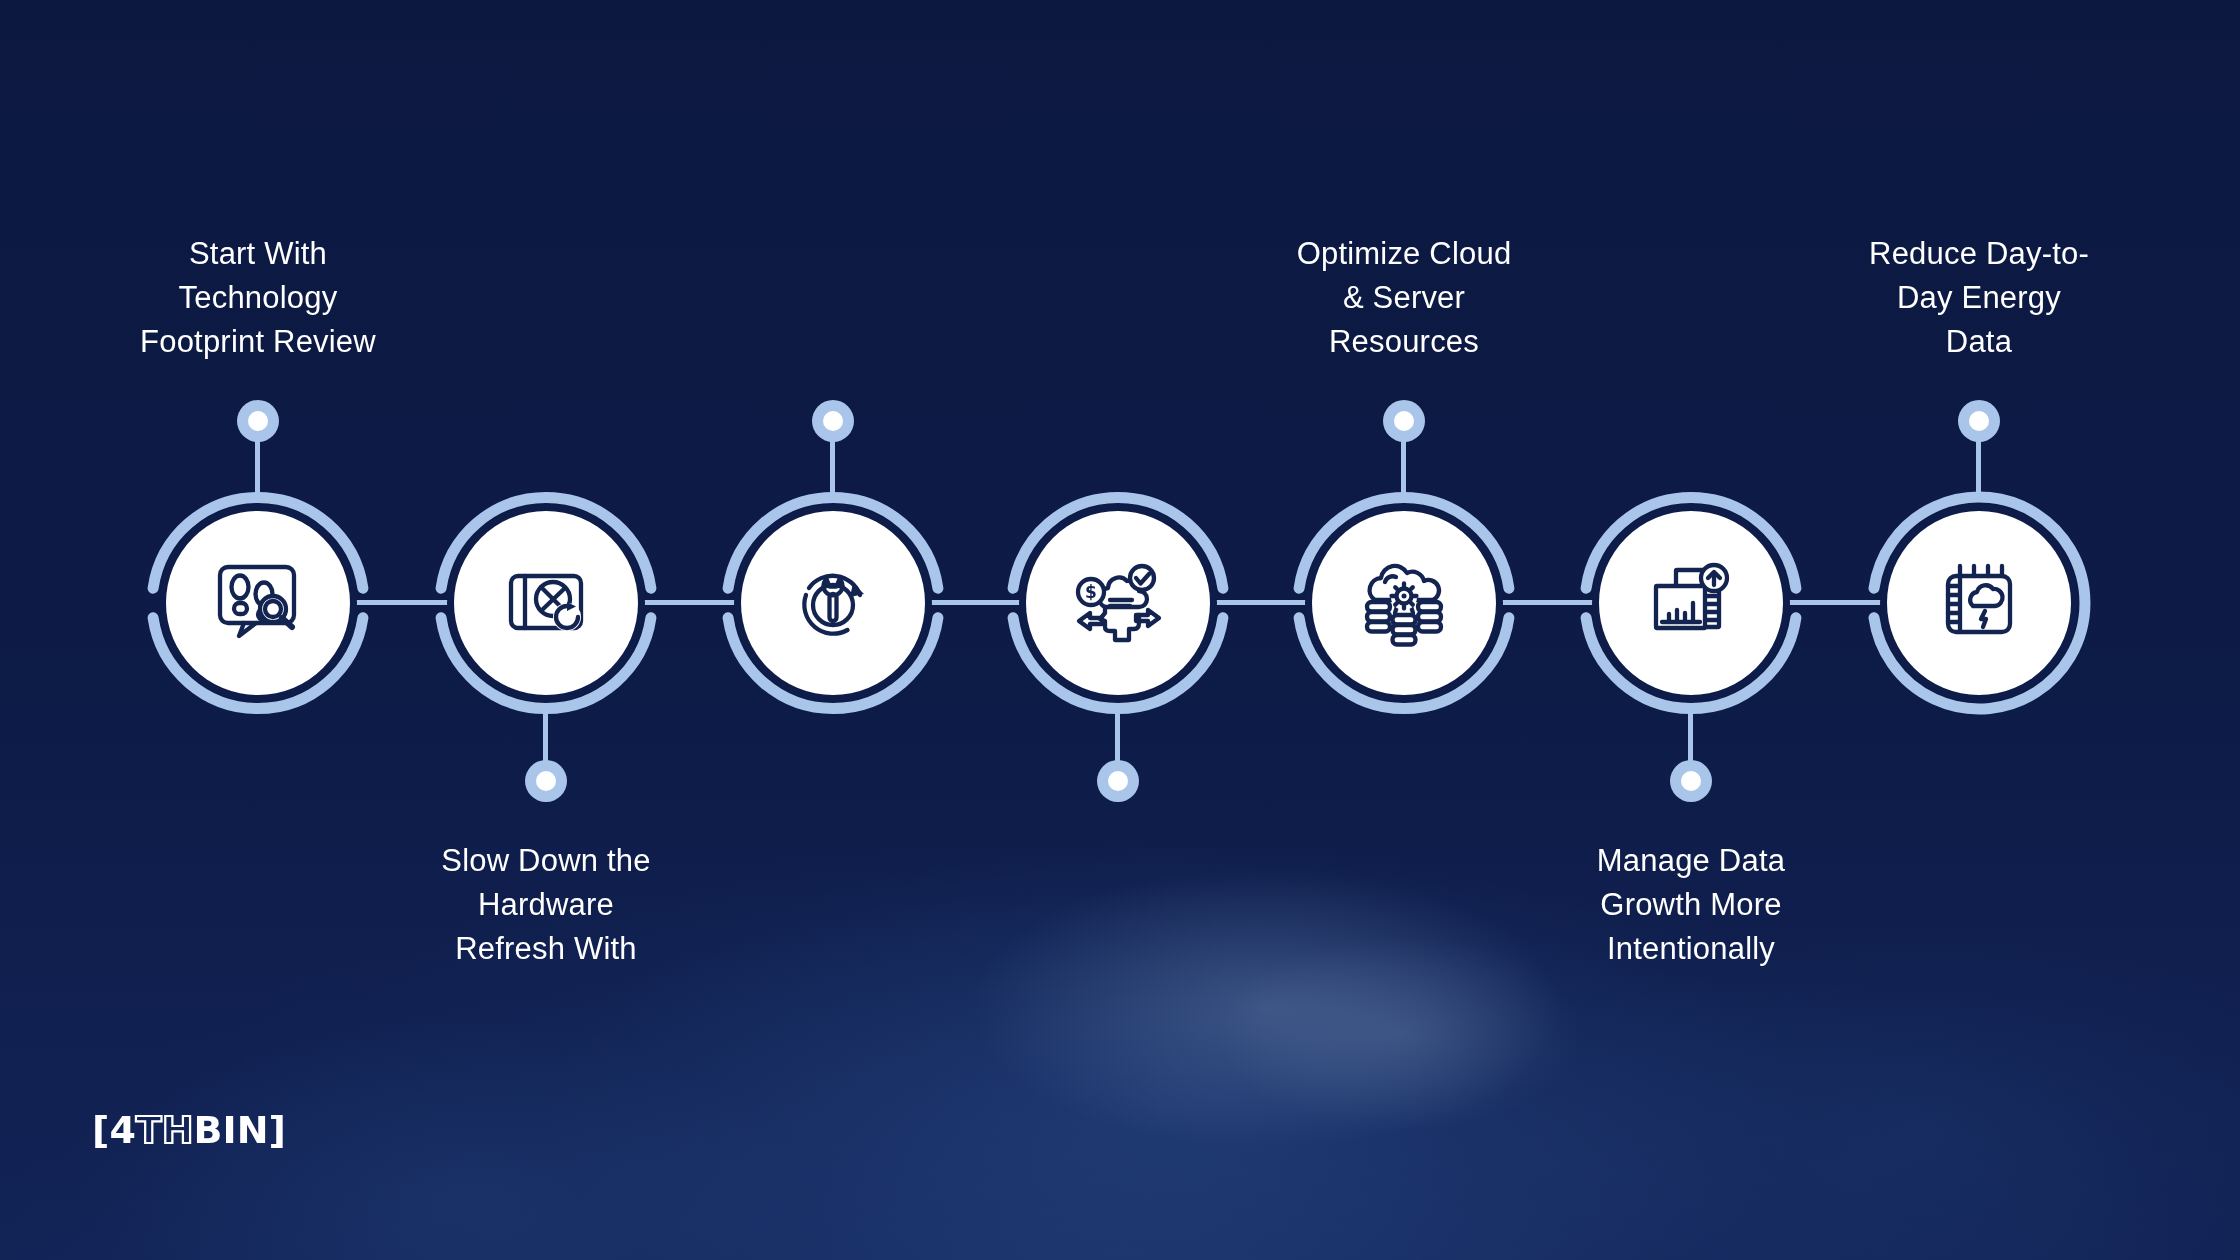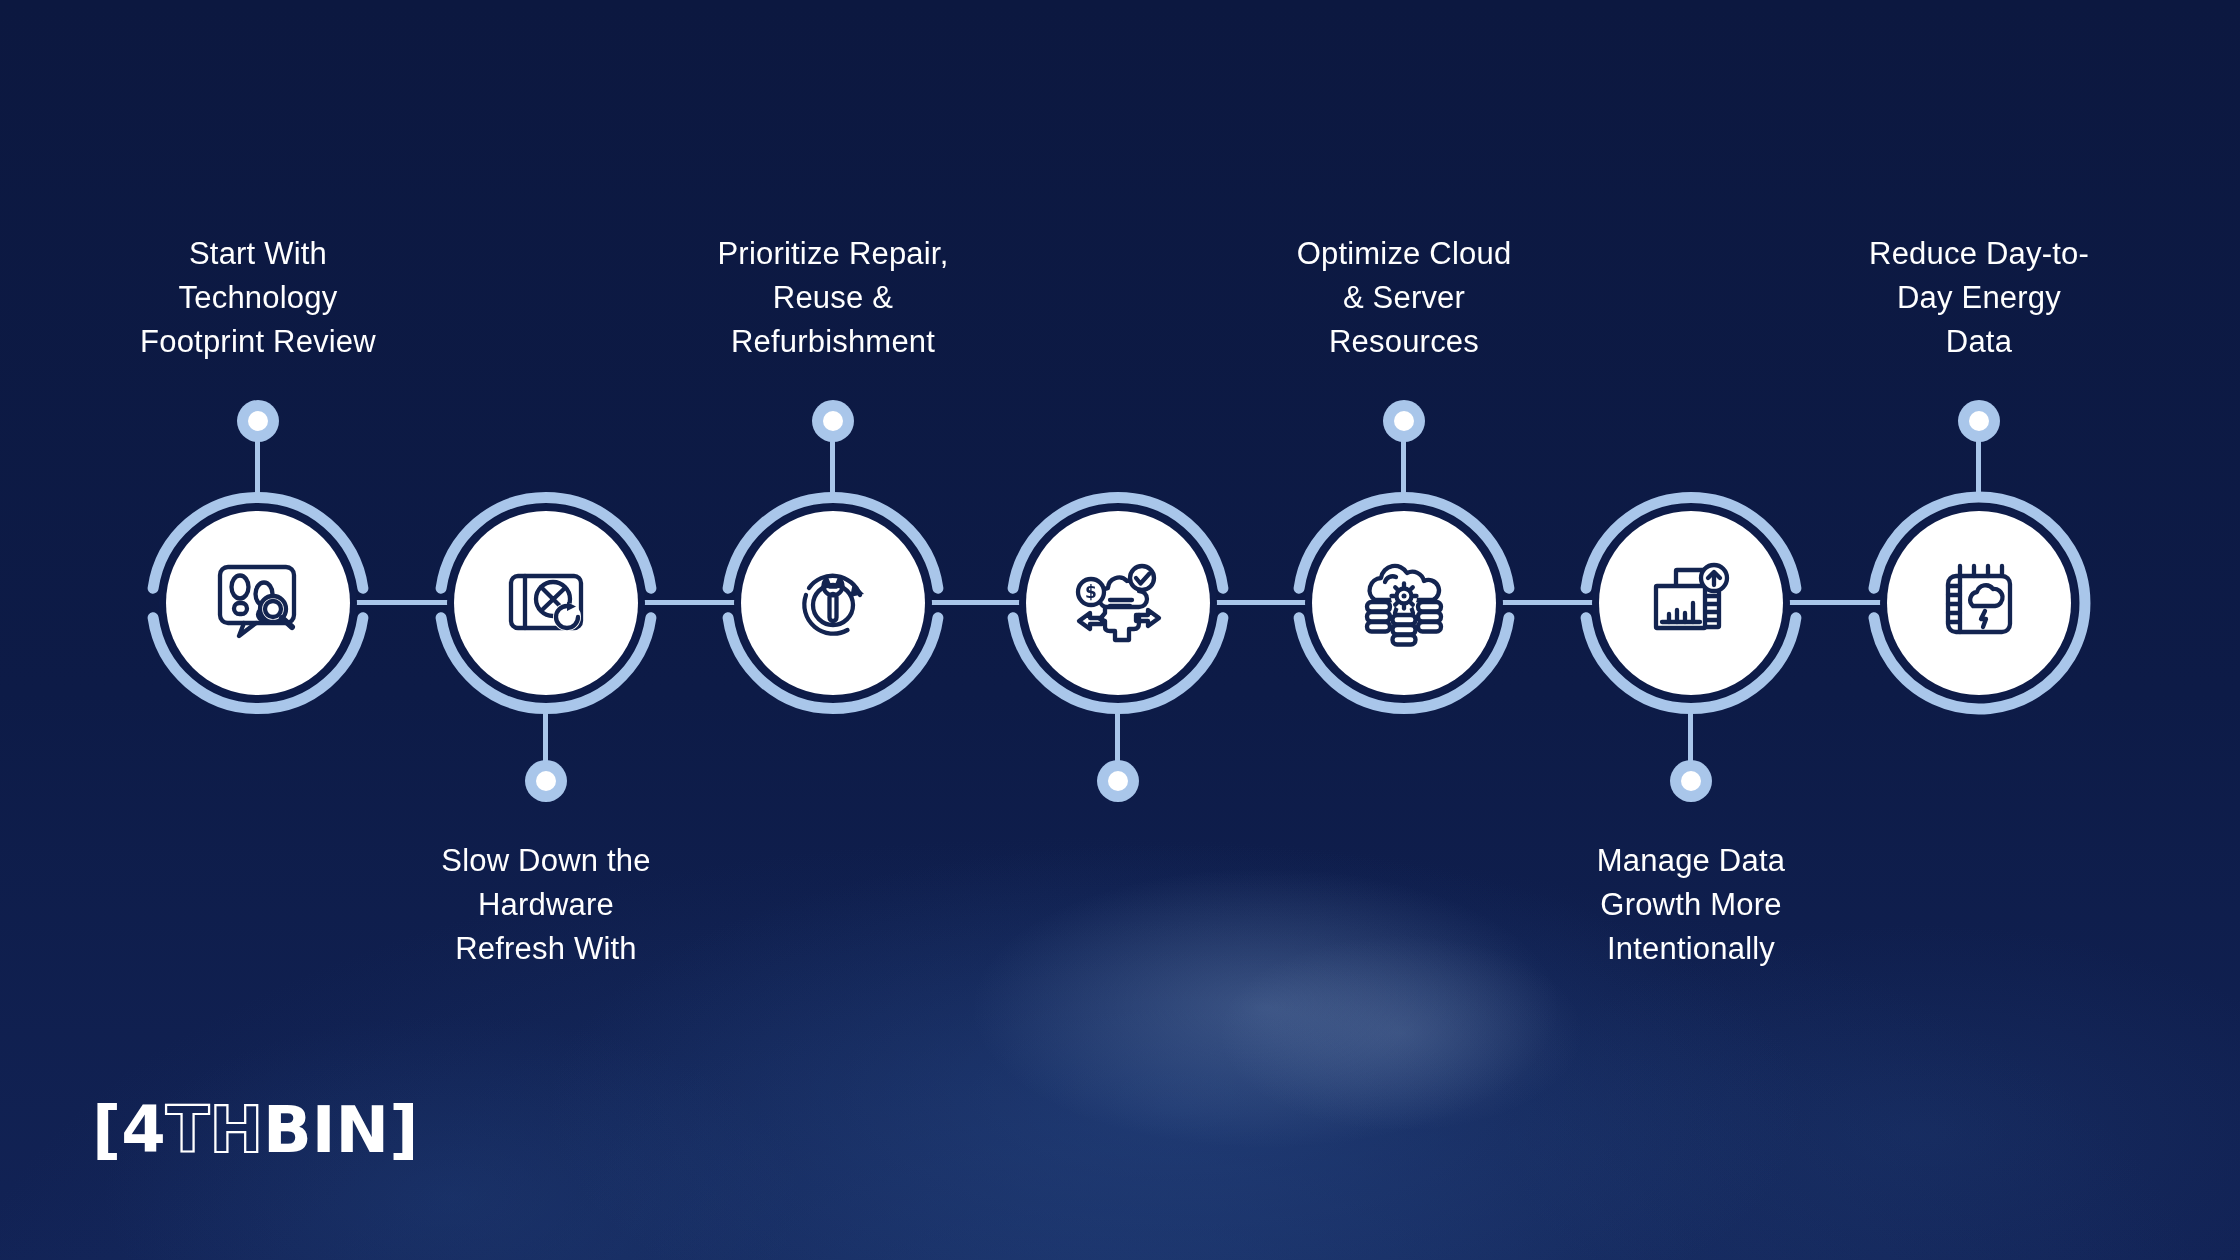--- a/index.html
+++ b/index.html
@@ -36,21 +36,21 @@
   .ring{stroke:#a9c6ea;stroke-width:11;fill:none;stroke-linecap:round;}
   .inner-dark{fill:#0e1c49;}
   .inner-white{fill:#ffffff;}
   .icon *{stroke:#132450;stroke-width:4.3;fill:none;stroke-linecap:round;stroke-linejoin:round;}
   .icon .f{fill:#ffffff;}
   .icon .fd{fill:#132450;stroke:none;}
   .icon .w6{stroke-width:6;}
   .icon text{fill:#132450;stroke:none;font:700 17px "DejaVu Sans",sans-serif;text-anchor:middle;}
   .logo{
     position:absolute;left:92px;top:1102px;font-family:"DejaVu Sans",sans-serif;
-    font-size:64px;font-weight:800;color:#ffffff;letter-spacing:0px;line-height:56px;
+    font-size:38px;font-weight:800;color:#ffffff;letter-spacing:0px;line-height:56px;
   }
   .logo-outline{color:transparent;-webkit-text-stroke:2.2px #ffffff;}
 </style>
 </head>
 <body>
 
 <div class="stage">
 
   <div class="hline"></div>
 
@@ -102,23 +102,20 @@
         <line x1="69" y1="35" x2="46" y2="57"></line>
         <circle class="fd" cx="57" cy="46" r="3"></circle>
         <circle class="f" cx="71" cy="64" r="14" style="stroke:none"></circle>
         <path d="M71 53 a11 11 0 1 0 11 11"></path>
         <path class="fd" d="M71 49 l9 4.5 l-9 4.5 z"></path>
       </g>
     </svg>
   </div>
 
   <div class="step s3">
-    <div class="step-label label-top">Prioritize Repair,
-Reuse &amp;
-Refurbishment</div>
     <div class="vline vline-top"></div>
     <div class="dot dot-top">
         <div class="dot-inner"></div>
       </div>
     <svg class="circle-svg" viewBox="0 0 240 240">
       <path class="ring" d="M224.9 134.8 A106 106 0 0 1 15.1 134.8"></path>
       <path class="ring" d="M15.1 105.2 A106 106 0 0 1 224.9 105.2"></path>
       <circle class="inner-dark" cx="120" cy="120" r="99"></circle>
       <circle class="inner-white" cx="120" cy="120" r="92"></circle>
       <g class="icon" transform="translate(70,70)">

